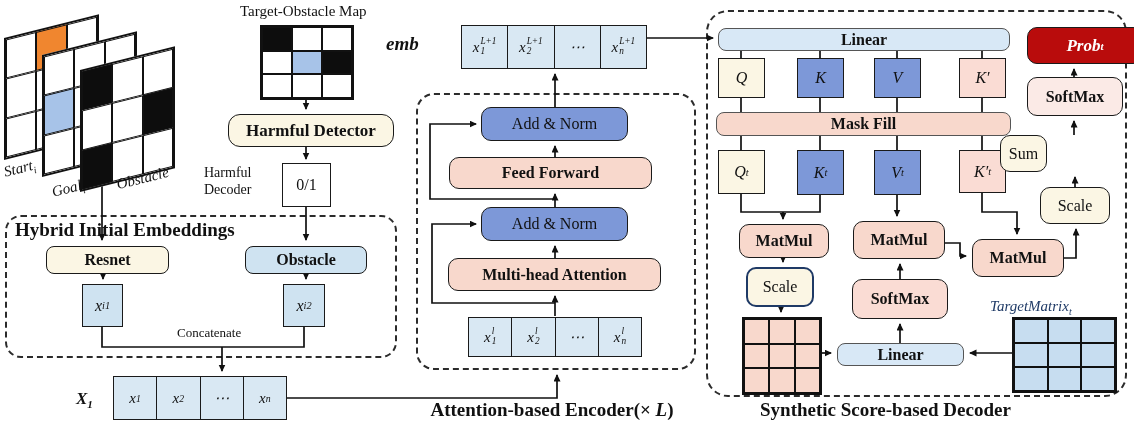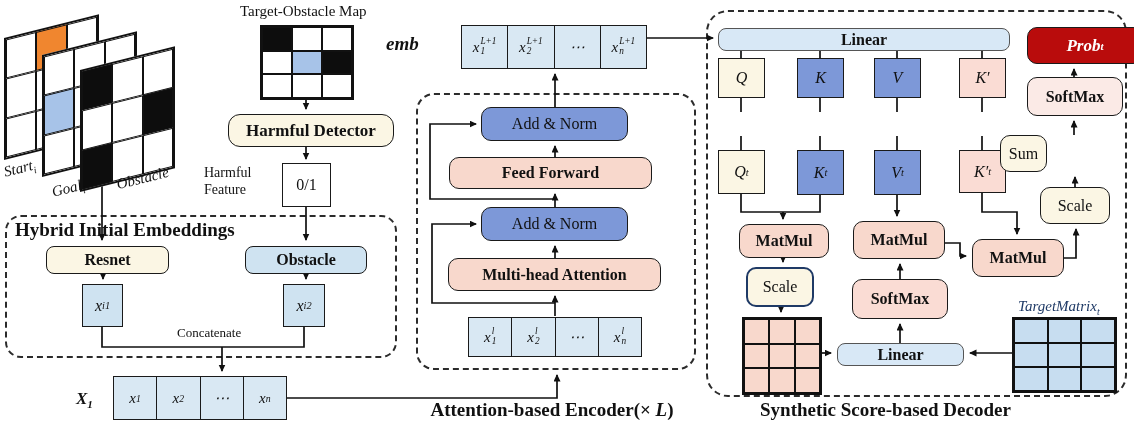--- a/index.html
+++ b/index.html
@@ -29,21 +29,21 @@
   .cellgrid{position:absolute;box-sizing:border-box;display:grid;grid-template-columns:repeat(3,1fr);grid-template-rows:repeat(3,1fr);border:2px solid #111;background:#fff;}
   .cellgrid .gcell{border:1.2px solid #111;}
   .skew{transform:skewY(-14deg);transform-origin:top left;}
   .rot{transform:rotate(-14deg);}
   
   .mth{font-style:italic;}
   .mth .mb{font-style:italic;}
   .mth .ss{display:inline-flex;flex-direction:column;align-items:flex-start;font-size:0.62em;line-height:1.05;vertical-align:-0.45em;margin-left:1px;font-style:italic;}
   .mth .subonly{font-size:0.65em;vertical-align:sub;font-style:italic;}
   .fs15{font-size:15px}.fs16{font-size:16px}.fs17{font-size:17px}.fs14{font-size:14px}.fs13{font-size:13px}.fs19{font-size:19px}
-  .navy{color:var(--navy);margin-left:28px;}
+  .navy{color:var(--navy);}
   .navyborder{border:2px solid var(--navy) !important;}
 </style>
 </head>
 <body>
 
 <div id="stage">
 
   <div class="dashedbox" style="left:5px;top:215px;width:392px;height:143px;border-radius:16px;"></div>
   <div class="dashedbox" style="left:416px;top:93px;width:280px;height:277px;border-radius:18px;"></div>
   <div class="dashedbox" style="left:706px;top:10px;width:421px;height:387px;border-radius:22px;"></div>
@@ -155,21 +155,21 @@
       <div class="gcell" style="background: rgb(255, 255, 255);"></div>
       <div class="gcell" style="background: rgb(167, 195, 232);"></div>
       <div class="gcell" style="background: rgb(13, 13, 13);"></div>
       <div class="gcell" style="background: rgb(255, 255, 255);"></div>
       <div class="gcell" style="background: rgb(255, 255, 255);"></div>
       <div class="gcell" style="background: rgb(255, 255, 255);"></div>
     </div>
   <div class="box cream r12 bold fs17" style="left:228px;top:114px;width:166px;height:33px;">Harmful Detector</div>
   <div class="lab fs14" style="left:204px;top:165px;line-height:1.2;">
     <div>Harmful</div>
-    <div>Feature</div>
+    <div>Decoder</div>
   </div>
   <div class="box fs16" style="left:282px;top:163px;width:49px;height:44px;background:#fff;">0/1</div>
   <div class="lab bold fs19" style="left:386px;top:33px;font-style:italic;">emb</div>
 
   <div class="caption" style="left:15px;top:219px;">Hybrid Initial Embeddings</div>
   <div class="box cream r8 bold fs16" style="left:46px;top:246px;width:123px;height:28px;">Resnet</div>
   <div class="box cellblue r8 bold fs16" style="left:245px;top:246px;width:122px;height:28px;">Obstacle</div>
   <div class="box cellblue mth fs16" style="left:82px;top:284px;width:41px;height:43px;">
       <span class="mb">x</span>
       <span class="subonly">i1</span>
@@ -265,20 +265,21 @@
     </div>
   <div class="box mblue mth fs16" style="left:797px;top:58px;width:47px;height:40px;">
       <span class="mb">K</span>
     </div>
   <div class="box mblue mth fs16" style="left:874px;top:58px;width:47px;height:40px;">
       <span class="mb">V</span>
     </div>
   <div class="box lpink mth fs16" style="left:959px;top:58px;width:47px;height:40px;">
       <span class="mb">K′</span>
     </div>
+  <div class="box pink r8 bold fs16" style="left:716px;top:112px;width:295px;height:24px;border-color:#555;">Mask Fill</div>
   <div class="box cream mth fs16" style="left:718px;top:150px;width:47px;height:44px;">
       <span class="mb">Q</span>
       <span class="subonly">t</span>
     </div>
   <div class="box mblue mth fs16" style="left:797px;top:150px;width:47px;height:45px;">
       <span class="mb">K</span>
       <span class="subonly">t</span>
     </div>
   <div class="box mblue mth fs16" style="left:874px;top:150px;width:47px;height:45px;">
       <span class="mb">V</span>

